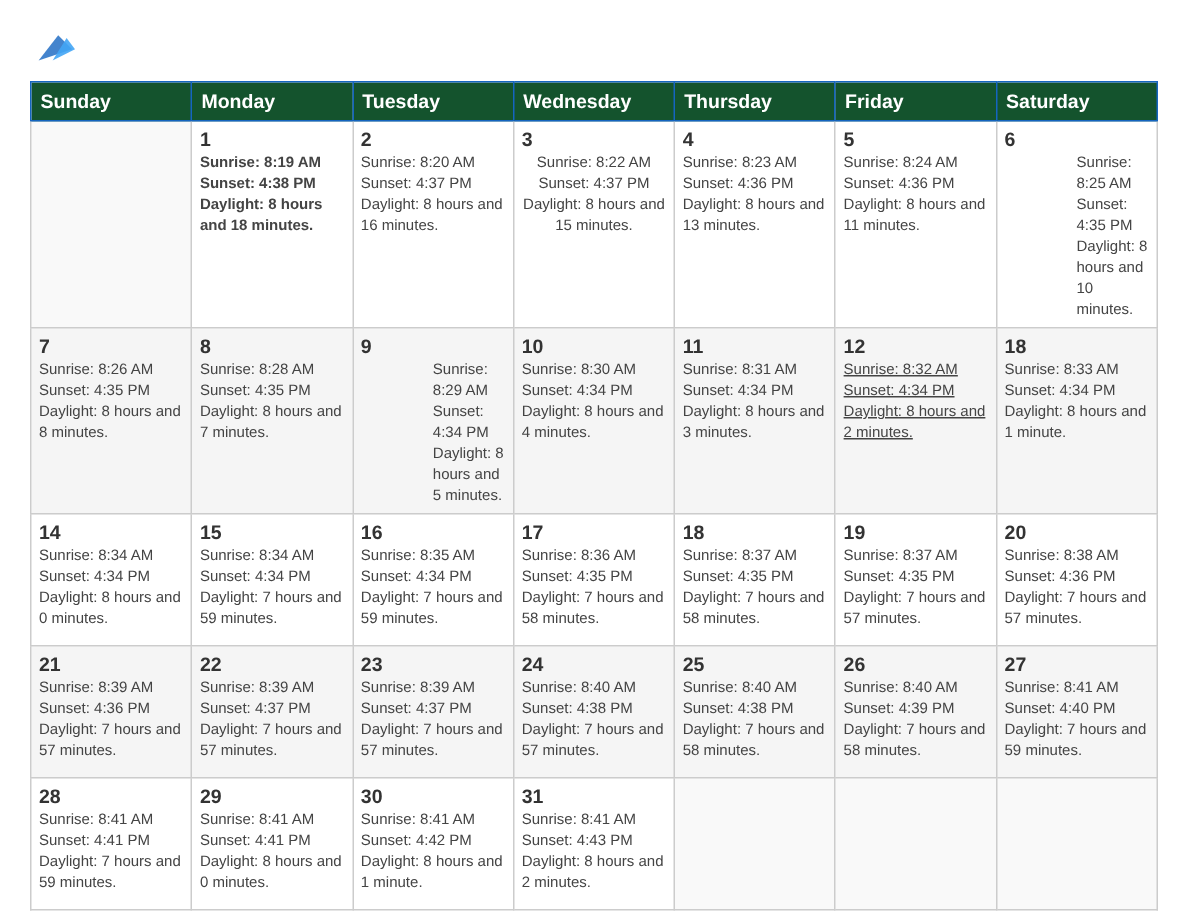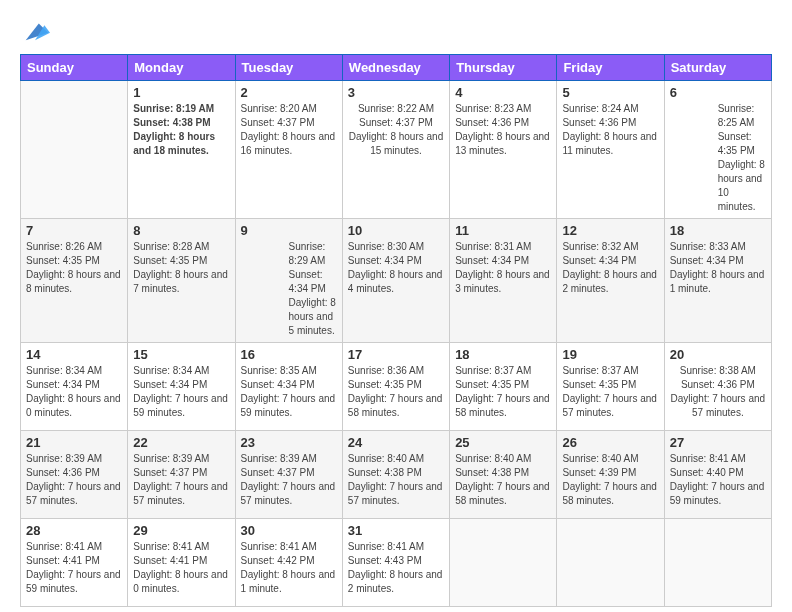--- a/index.html
+++ b/index.html
@@ -50,21 +50,21 @@
     .location {
       font-size: 14px;
       color: #555;
     }
     .calendar {
       width: 100%;
       border-collapse: collapse;
       border: 1px solid #ccc;
     }
     .calendar th {
-      background: #8b5cf6;
+      background: #14532d;
       color: #fff;
       font-size: 13px;
       font-weight: 600;
       padding: 5px 6px;
       text-align: left;
       border: 1px solid #1565c0;
     }
     .calendar td {
       width: 107px;
       vertical-align: top;
@@ -204,21 +204,21 @@
 Daylight: 8 hours and 4 minutes.</div>
           </td>
           <td>
             <span class="day-number">11</span>
             <div class="day-info" style="white-space: pre-line;">Sunrise: 8:31 AM
 Sunset: 4:34 PM
 Daylight: 8 hours and 3 minutes.</div>
           </td>
           <td>
             <span class="day-number">12</span>
-            <div class="day-info" style="white-space: pre-line;">Sunrise: 8:32 AM
+            <div class="day-info" style="white-space: pre-line; text-decoration: underline;">Sunrise: 8:32 AM
 Sunset: 4:34 PM
 Daylight: 8 hours and 2 minutes.</div>
           </td>
           <td>
             <span class="day-number">18</span>
             <div class="day-info" style="white-space: pre-line;">Sunrise: 8:33 AM
 Sunset: 4:34 PM
 Daylight: 8 hours and 1 minute.</div>
           </td>
         </tr>
@@ -254,21 +254,21 @@
 Daylight: 7 hours and 58 minutes.</div>
           </td>
           <td>
             <span class="day-number">19</span>
             <div class="day-info" style="white-space: pre-line;">Sunrise: 8:37 AM
 Sunset: 4:35 PM
 Daylight: 7 hours and 57 minutes.</div>
           </td>
           <td>
             <span class="day-number">20</span>
-            <div class="day-info" style="white-space: pre-line; text-align: center;">Sunrise: 8:38 AM
+            <div class="day-info" style="white-space: pre-line;">Sunrise: 8:38 AM
 Sunset: 4:36 PM
 Daylight: 7 hours and 57 minutes.</div>
           </td>
         </tr>
         <tr class="row-shaded">
           <td>
             <span class="day-number">21</span>
             <div class="day-info" style="white-space: pre-line;">Sunrise: 8:39 AM
 Sunset: 4:36 PM
 Daylight: 7 hours and 57 minutes.</div>

